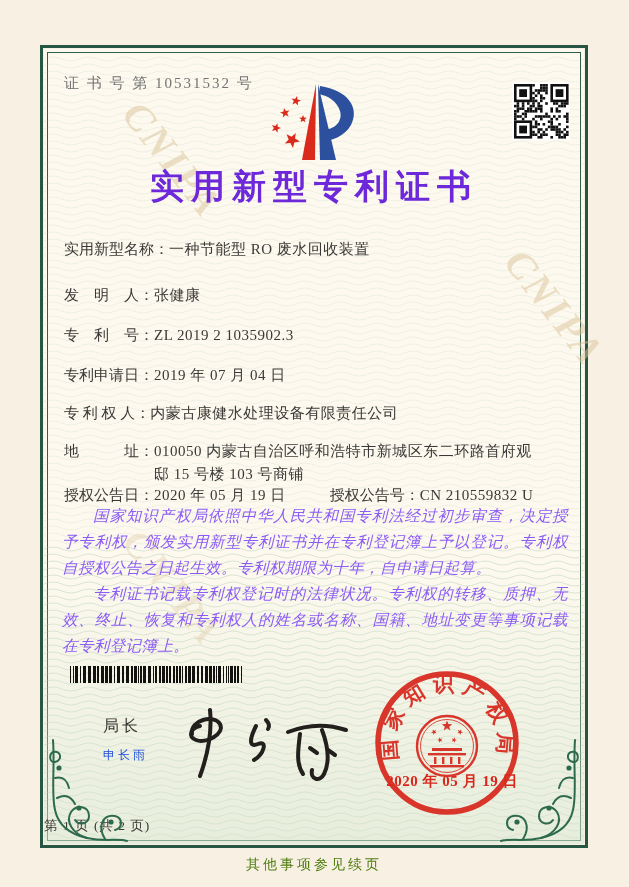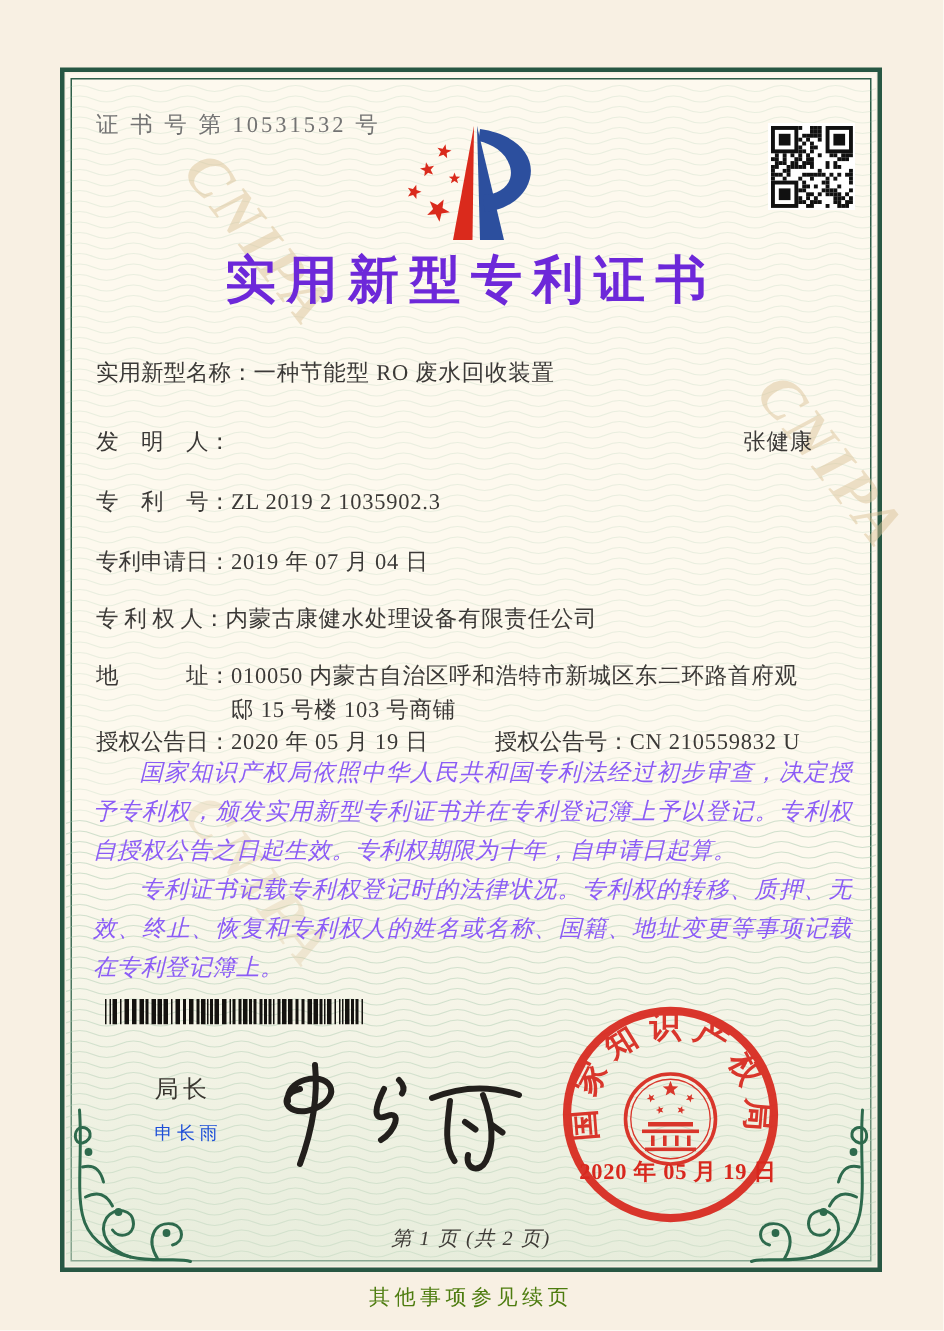--- a/index.html
+++ b/index.html
@@ -31,22 +31,22 @@
   .paragraphs p{margin:0;text-indent:2em;}
   .barcode{position:absolute;left:70px;top:666px;z-index:3;}
   .director-title{position:absolute;left:103px;top:716px;z-index:3;font-family:"Liberation Sans",sans-serif;
         font-size:16px;letter-spacing:3px;color:#38352f;}
   .director-name{position:absolute;left:103px;top:747px;z-index:3;font-family:Liberation Sans, sans-serif;
         font-size:12px;letter-spacing:3px;color:#1d4ed8;}
   .signature{position:absolute;left:170px;top:704px;z-index:3;}
   .seal{position:absolute;left:372px;top:668px;z-index:4;opacity:0.93;}
   .seal-date{position:absolute;left:384px;top:772px;width:136px;z-index:5;text-align:center;
         font-size:15px;font-weight:bold;color:#d8281e;letter-spacing:0.5px;}
-  .page-info{position:absolute;left:44px;top:817px;width:540px;z-index:3;text-align:center;
-        font-size:13.5px;letter-spacing:1px;color:#3e3b37;font-style:italic;}
+  .page-info{position:absolute;left:44px;top:817px;width:540px;z-index:3;
+        font-size:13.5px;letter-spacing:1px;color:#3e3b37;}
   .footer-note{position:absolute;left:44px;top:856px;width:540px;z-index:6;text-align:center;
         font-size:14px;letter-spacing:3px;color:#4d7c0f;}
   .ornament{position:absolute;z-index:3;}
 </style>
 </head>
 <body>
 
 <div class="page">
 
   <div class="inner-bg"></div>
@@ -337,21 +337,21 @@
       <rect x="4.6" y="41" width="13" height="13" fill="#fff"></rect>
       <rect x="7.2" y="43.6" width="7.800000000000001" height="7.800000000000001" fill="#111"></rect>
     </svg>
 
   <div class="title">实用新型专利证书</div>
 
   <div class="frow" style="top:238px;">
     <span class="flabel">实用新型名称：</span>
     <span class="fvalue">一种节能型 RO 废水回收装置</span>
   </div>
-  <div class="frow" style="top:284px;justify-content:space-between;">
+  <div class="frow" style="top:284px;">
     <span class="flabel">发　明　人：</span>
     <span class="fvalue">张健康</span>
   </div>
   <div class="frow" style="top:324px;">
     <span class="flabel">专　利　号：</span>
     <span class="fvalue">ZL 2019 2 1035902.3</span>
   </div>
   <div class="frow" style="top:364px;">
     <span class="flabel">专利申请日：</span>
     <span class="fvalue">2019 年 07 月 04 日</span>

